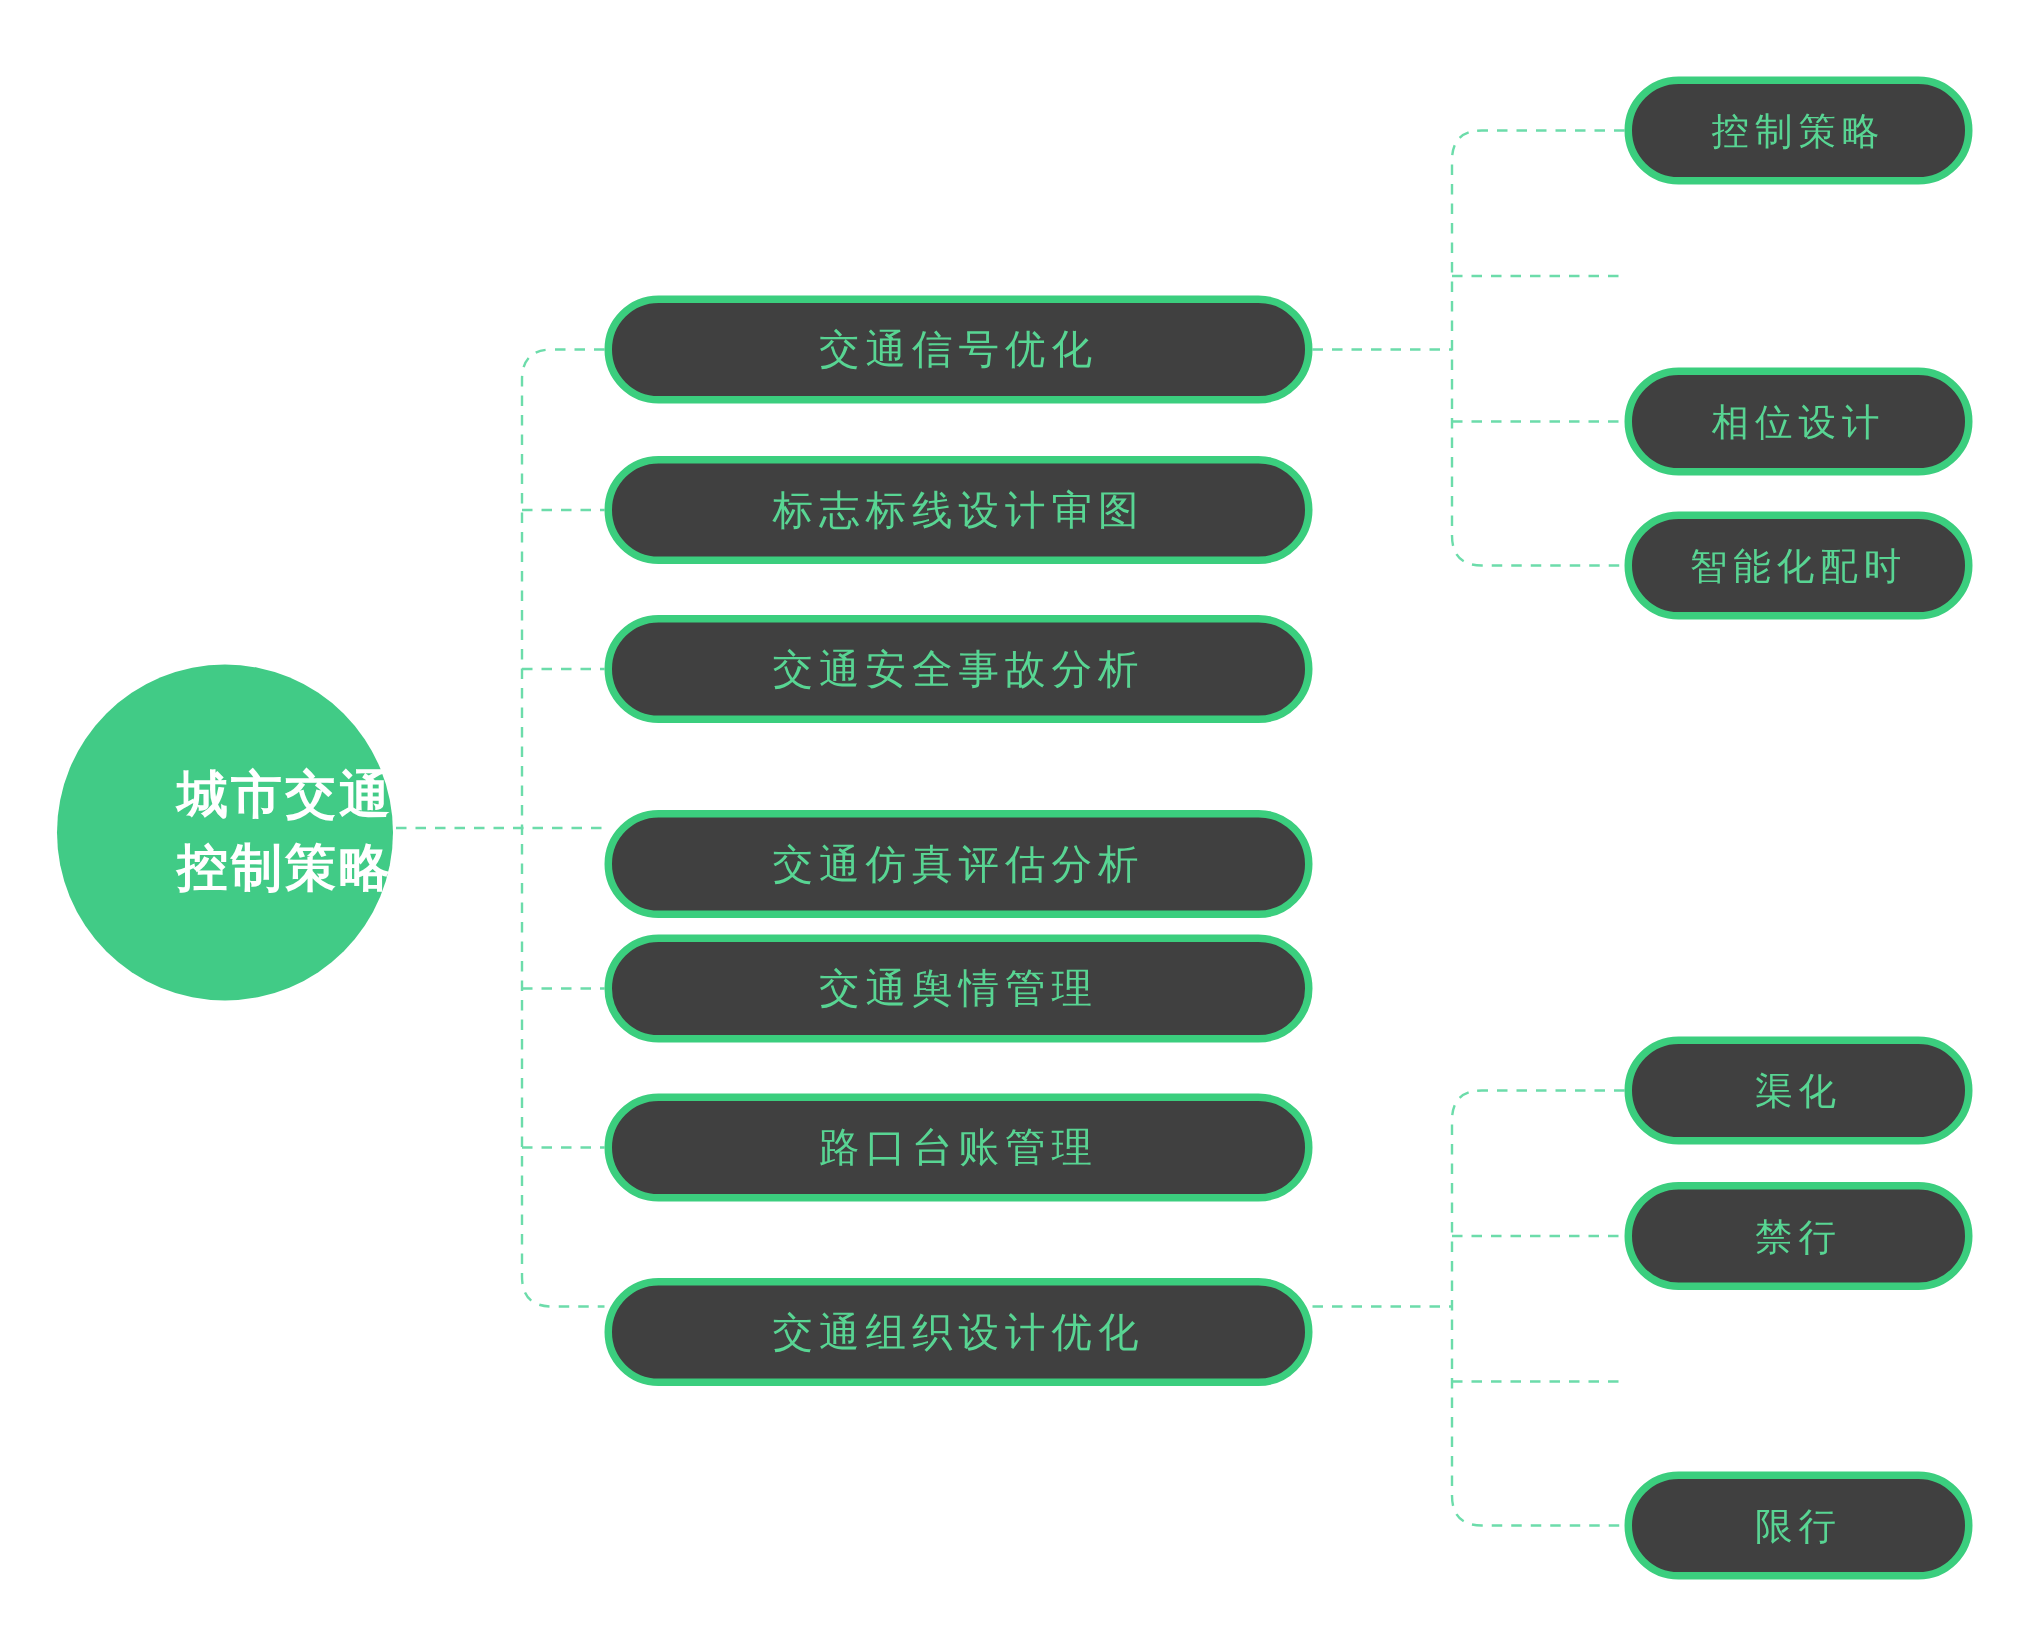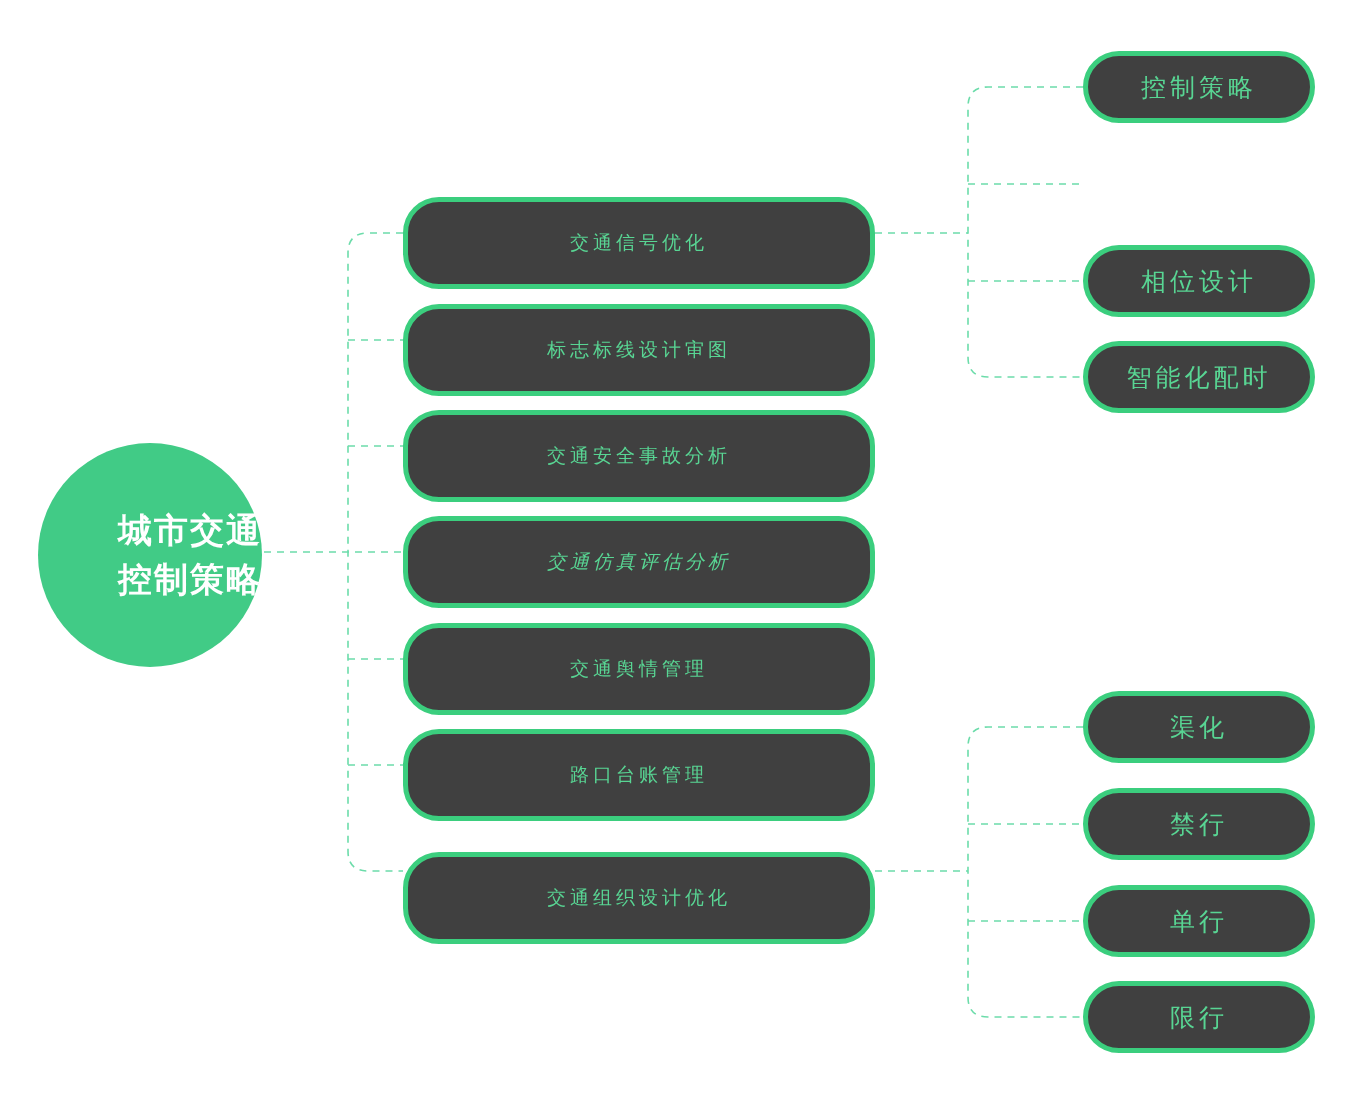--- a/index.html
+++ b/index.html
@@ -49,24 +49,24 @@
   .pill {
     position: absolute;
     background: #404040;
     border: 5px solid var(--node-border);
     border-radius: 36px;
     color: var(--node-text);
     display: flex; align-items: center; justify-content: center;
     letter-spacing: 4px;
     cursor: pointer;
   }
-  .pill.mid { left: 403px; width: 472px; height: 92px; font-size: 19px; }
+  .pill.mid { left: 403px; width: 472px; height: 72px; font-size: 27px; }
   .pill.sub { left: 1083px; width: 232px; height: 72px; font-size: 25px; }
   .b0 { top: 197px; } .b1 { top: 304px; } .b2 { top: 410px; }
-  .b3 { top: 516px; font-style: italic; } .b4 { top: 623px; } .b5 { top: 729px; }
+  .b3 { top: 540px; } .b4 { top: 623px; } .b5 { top: 729px; }
   .b6 { top: 852px; }
   .c0 { top: 51px; }  .c1 { top: 148px; } .c2 { top: 245px; }
   .c3 { top: 341px; } .c4 { top: 691px; align-items: center; } .c5 { top: 788px; }
   .c6 { top: 885px; } .c7 { top: 981px; }
 </style>
 </head>
 <body>
 
 <div class="canvas">
 
@@ -122,20 +122,17 @@
   </div>
   <div class="pill sub c3">
     <span>智能化配时</span>
   </div>
   <div class="pill sub c4">
     <span>渠化</span>
   </div>
   <div class="pill sub c5">
     <span>禁行</span>
   </div>
-  <div class="pill sub c6">
-    <span>单行</span>
-  </div>
   <div class="pill sub c7">
     <span>限行</span>
   </div>
 
 </div>
 
 </body></html>

